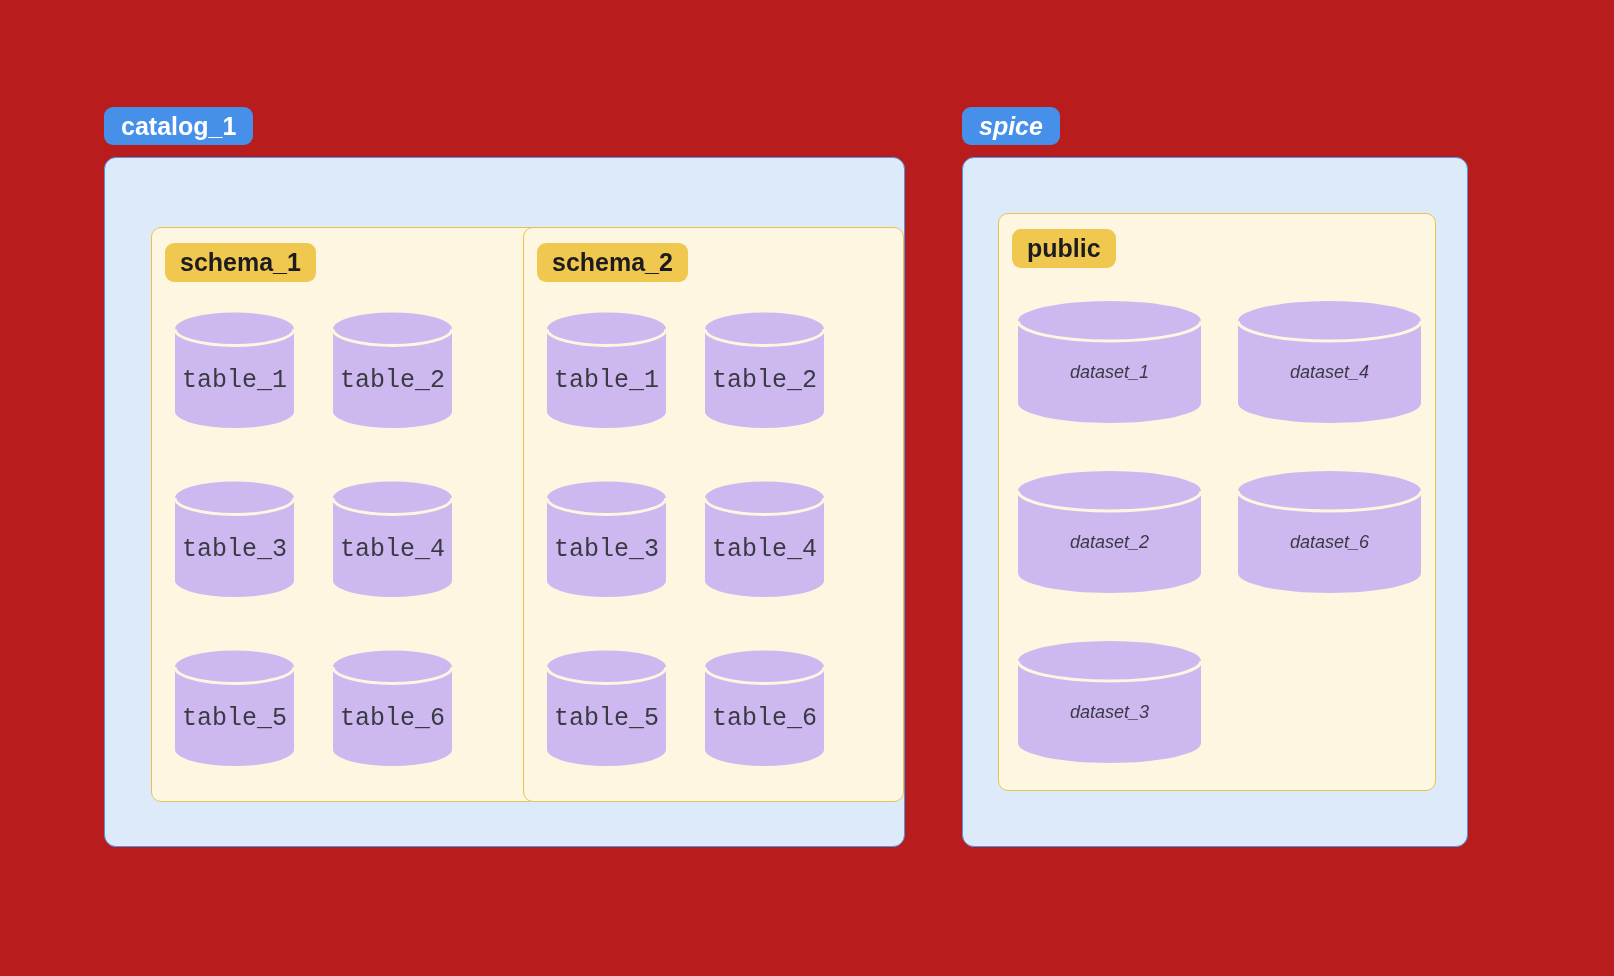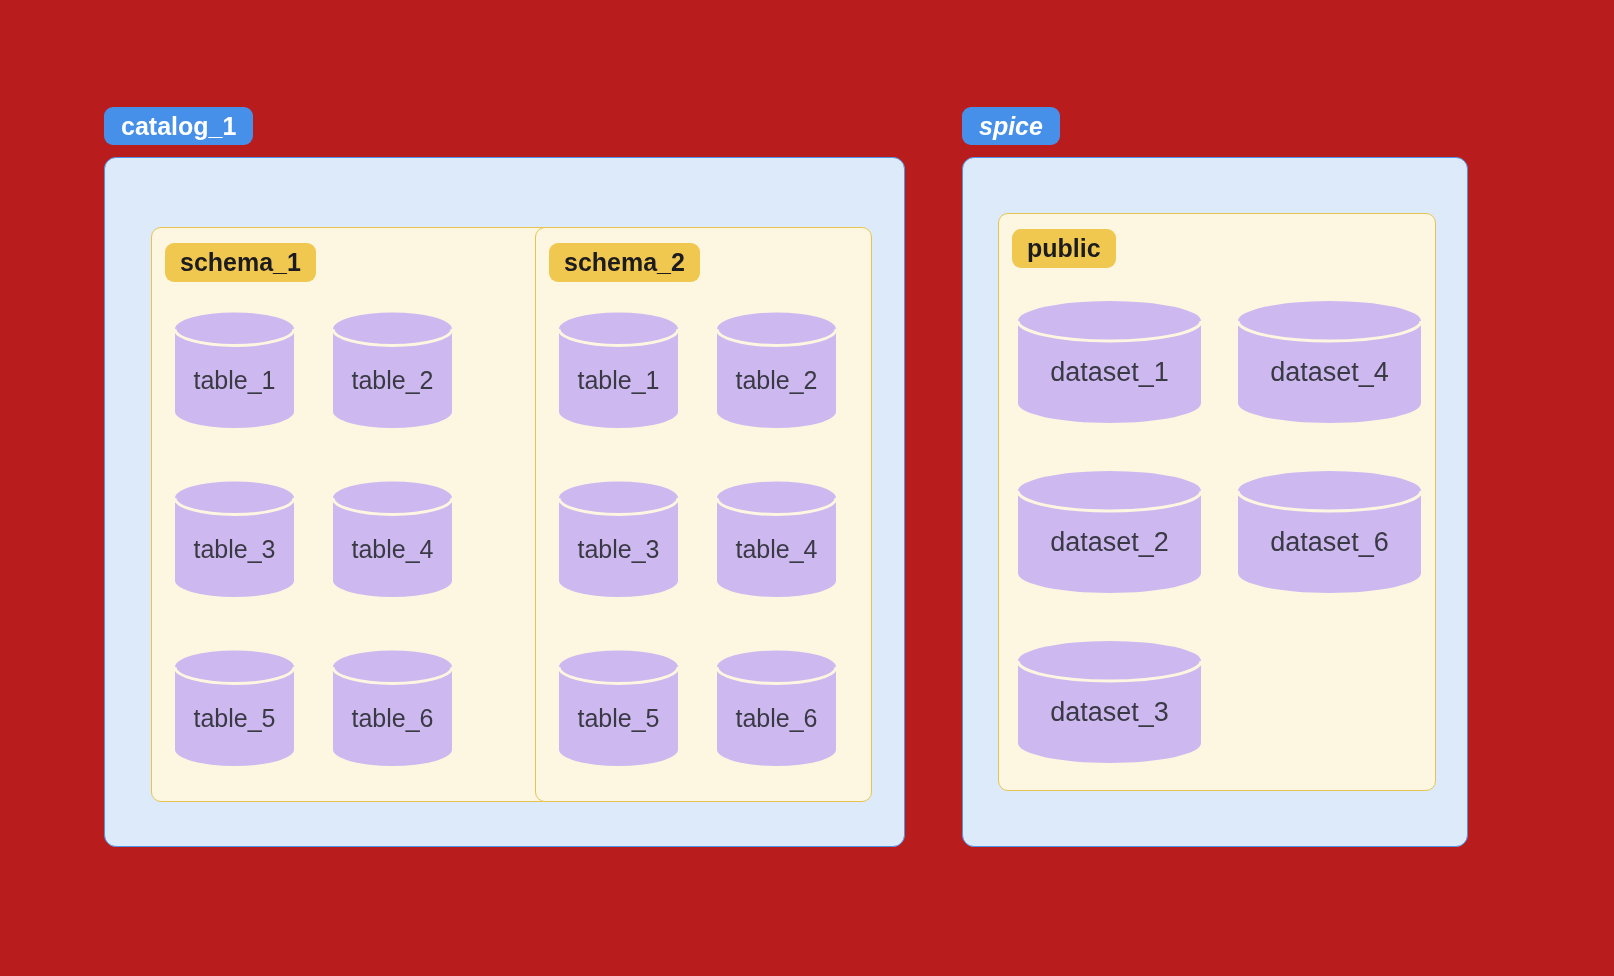--- a/index.html
+++ b/index.html
@@ -58,21 +58,21 @@
   .schema-box{
     position:absolute;
     background:var(--schema-fill);
     border:1.5px solid var(--schema-border);
     border-radius:10px;
   }
   
   .badge.catalog{left:104px;top:107px;}
   .container-catalog{left:104px;top:157px;width:801px;height:690px;}
   .schema-1{left:46px;top:69px;width:403px;height:575px;}
-  .schema-2{left:430px;top:69px;width:337px;height:575px;}
+  .schema-2{left:418px;top:69px;width:381px;height:575px;}
   .schema-box .badge.yellow{left:13px;top:15px;}
   .table-grid{
     position:absolute;
     left:22px;top:84px;
     display:grid;
     grid-template-columns:121px 121px;
     column-gap:37px;
     row-gap:52px;
   }
   
@@ -84,33 +84,33 @@
     left:18px;top:86px;
     display:grid;
     grid-auto-flow:column;
     grid-template-rows:repeat(3,124px);
     grid-template-columns:185px 185px;
     column-gap:35px;
     row-gap:46px;
   }
   
   .cylinder{position:relative;}
-  .cylinder.small{width:121px;height:117px;}
+  .cylinder.small{width:121px;height:117px;font-family:Liberation Mono, monospace;}
   .cylinder.large{width:185px;height:124px;}
   .cyl-svg{position:absolute;inset:0;width:100%;height:100%;display:block;}
   .cyl-body{fill:var(--cylinder-fill);}
   .cyl-sep{fill:none;stroke:var(--schema-fill);stroke-width:3;}
   .cyl-label{
     position:absolute;inset:0;
     display:flex;align-items:center;justify-content:center;
     padding-top:20px;
     color:var(--cylinder-label-text);
   }
   .cylinder.small .cyl-label{font-size:25px;}
-  .cylinder.large .cyl-label{font-size:27px;}
+  .cylinder.large .cyl-label{font-size:18px;font-style:italic;}
 </style>
 </head>
 <body>
 
 <svg width="0" height="0" style="position:absolute" aria-hidden="true">
   <defs>
     <g id="cyl-small-shape">
       <path class="cyl-body" d="M1 17 A60 16.5 0 0 1 121 17 L121 99.5 A60 16.5 0 0 1 1 99.5 Z"></path>
       <path class="cyl-sep" d="M1 17 A60 16.5 0 0 0 121 17"></path>
     </g>

